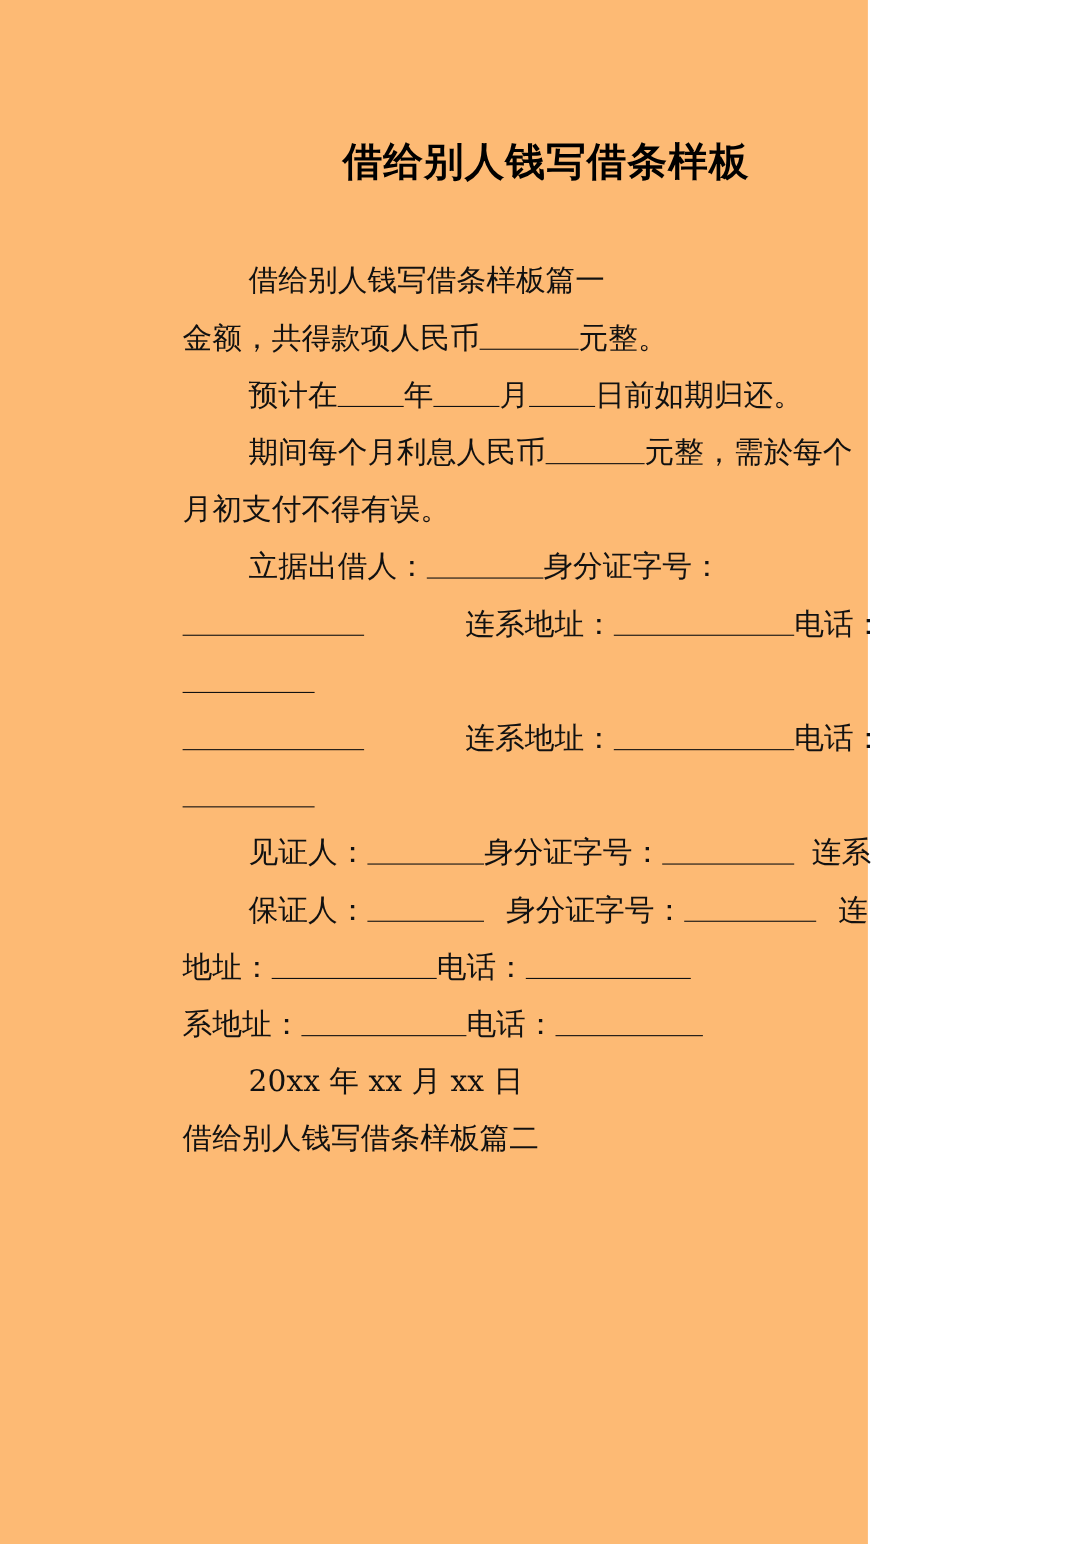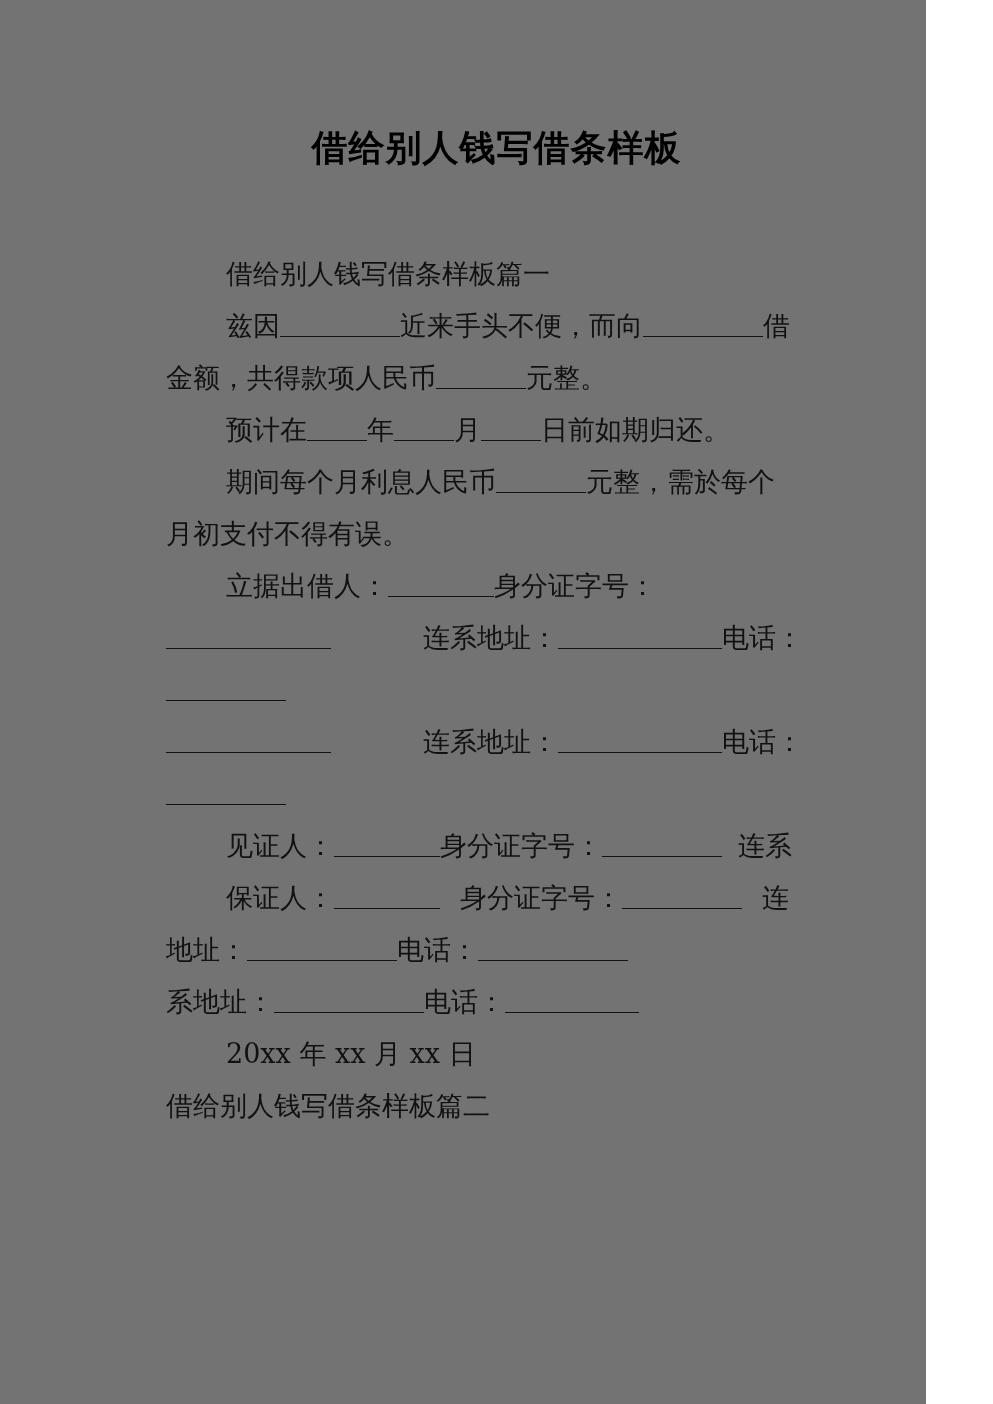--- a/index.html
+++ b/index.html
@@ -12,41 +12,41 @@
       height: 1404px;
       position: relative;
       overflow: hidden;
       font-family: "DejaVu Serif", "Liberation Serif", serif;
       color: #111111;
     }
     .page {
       position: absolute;
       left: 0;
       top: 0;
-      width: 926px;
+      width: 789px;
       height: 1404px;
-      background: #737373;
+      background: #fdba74;
     }
     .title {
       position: absolute;
       left: 0;
       top: 122px;
       width: 993px;
       text-align: center;
       font-family: "DejaVu Sans", "Liberation Sans", sans-serif;
       font-weight: bold;
       font-size: 36px;
       line-height: 52px;
       letter-spacing: 1px;
       color: #000000;
     }
     .body {
       position: absolute;
       left: 166px;
-      top: 248px;
+      top: 230px;
       width: 662px;
       font-size: 27px;
       line-height: 52px;
     }
     .p {
       margin: 0;
       padding: 0;
       white-space: nowrap;
       height: 52px;
     }
@@ -65,23 +65,20 @@
 <div class="page">
 
   <div class="title">借给别人钱写借条样板</div>
 
   <div class="body">
 
     <div class="p indent">
       <span>借给别人钱写借条样板篇一</span>
     </div>
 
-    <div class="p indent">
-      <span>兹因</span><span class="blank" style="width:120px"></span><span>近来手头不便，而向</span><span class="blank" style="width:120px"></span><span>借</span>
-    </div>
     <div class="p">
       <span>金额，共得款项人民币</span><span class="blank" style="width:90px"></span><span>元整。</span>
     </div>
 
     <div class="p indent">
       <span>预计在</span><span class="blank" style="width:60px"></span><span>年</span><span class="blank" style="width:60px"></span><span>月</span><span class="blank" style="width:60px"></span><span>日前如期归还。</span>
     </div>
 
     <div class="p indent">
       <span>期间每个月利息人民币</span><span class="blank" style="width:90px"></span><span>元整，需於每个</span>

